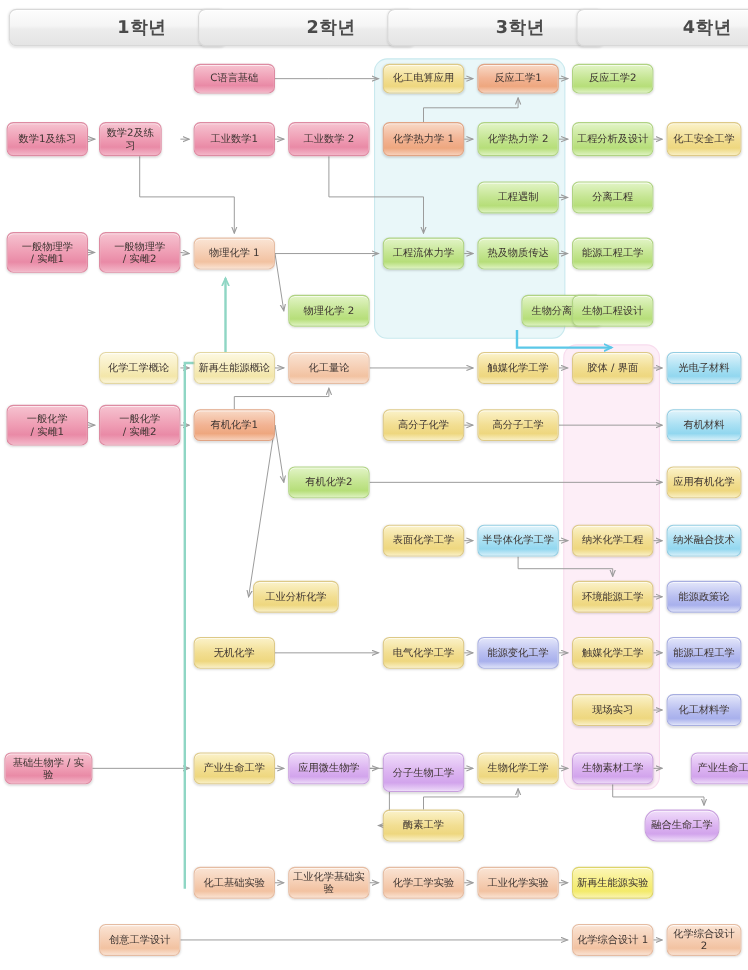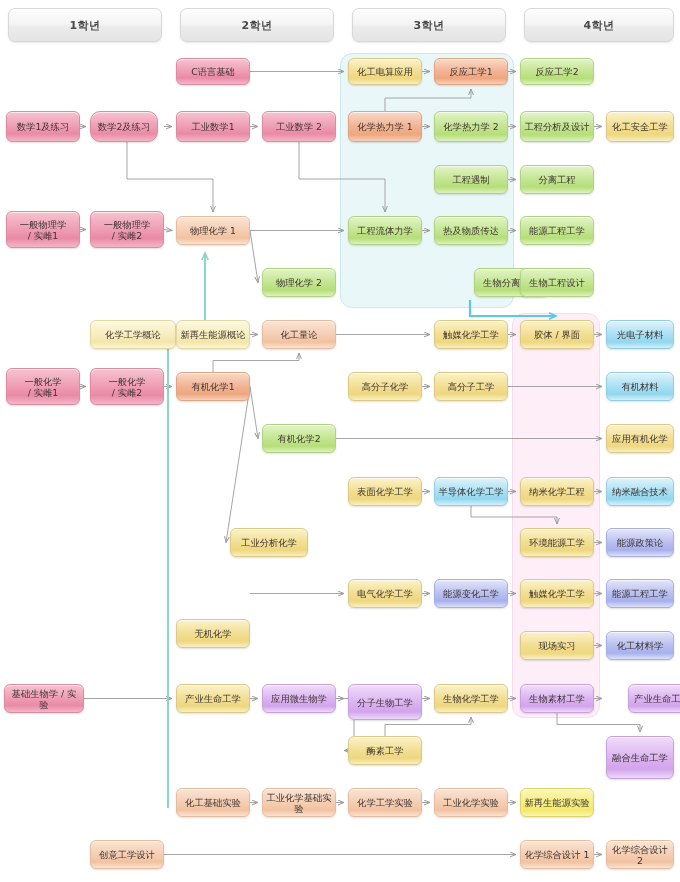--- a/index.html
+++ b/index.html
@@ -13,22 +13,23 @@
   }
   #stage{position:relative;width:680px;height:882px;}
 
   
   .hdr{
     position:absolute;height:32px;border-radius:7px;
     background:linear-gradient(180deg,#fdfdfd 0%,#f5f5f5 45%,#ececec 55%,#e4e4e4 100%);
     border:1px solid #d8d8d8;
     box-shadow:0 1px 2px rgba(0,0,0,.10), inset 0 1px 0 #fff;
     display:flex;align-items:center;justify-content:center;
-    font-size:11px;color:#4a4a4a;font-weight:600;
+    font-size:16px;color:#4a4a4a;font-weight:600;
     letter-spacing:.5px;
+    padding-left:44px;
   }
 
   
   .band{position:absolute;border-radius:12px;}
   .band.cyan{background:#e9f7f9;border:1px solid #c9e9ee;}
   .band.pink{background:#fdeef7;border:1px solid #f8dcee;}
 
   
   #wires{position:absolute;left:0;top:0;width:680px;height:882px;overflow:visible;}
 
@@ -156,41 +157,41 @@
       <div class="hdr" style="left: 352px; top: 8px; width: 152px; text-align: center;">3학년</div>
       <div class="hdr" style="left: 524px; top: 8px; width: 148px;">4학년</div>
     </div>
 
   <div id="nodes">
       <div class="node c-rose" style="left: 176px; top: 58px; width: 74px; height: 27px;">C语言基础</div>
       <div class="node c-gold" style="left: 348px; top: 58px; width: 74px; height: 27px;">化工电算应用</div>
       <div class="node c-salmon" style="left: 434px; top: 58px; width: 74px; height: 27px;">反应工学1</div>
       <div class="node c-green" style="left: 520px; top: 58px; width: 74px; height: 27px;">反应工学2</div>
       <div class="node c-rose" style="left: 6px; top: 111px; width: 74px; height: 31px;">数学1及练习</div>
-      <div class="node c-rose" style="left: 90px; top: 111px; width: 68px; height: 31px; border-radius: 10px;">数学2及练习</div>
+      <div class="node c-rose" style="left: 90px; top: 111px; width: 57px; height: 31px;">数学2及练习</div>
       <div class="node c-rose" style="left: 176px; top: 111px; width: 74px; height: 31px;">工业数学1</div>
       <div class="node c-rose" style="left: 262px; top: 111px; width: 74px; height: 31px;">工业数学 2</div>
       <div class="node c-salmon" style="left: 348px; top: 111px; width: 74px; height: 31px;">化学热力学 1</div>
       <div class="node c-green" style="left: 434px; top: 111px; width: 74px; height: 31px;">化学热力学 2</div>
       <div class="node c-green" style="left: 520px; top: 111px; width: 74px; height: 31px;">工程分析及设计</div>
       <div class="node c-gold" style="left: 606px; top: 111px; width: 68px; height: 31px;">化工安全工学</div>
       <div class="node c-green" style="left: 434px; top: 165px; width: 74px; height: 29px;">工程遇制</div>
       <div class="node c-green" style="left: 520px; top: 165px; width: 74px; height: 29px;">分离工程</div>
       <div class="node c-rose" style="left: 6px; top: 211px; width: 74px; height: 37px;">一般物理学
 / 实雌1</div>
       <div class="node c-rose" style="left: 90px; top: 211px; width: 74px; height: 37px;">一般物理学
 / 实雌2</div>
       <div class="node c-peach" style="left: 176px; top: 216px; width: 74px; height: 29px;">物理化学 1</div>
       <div class="node c-green" style="left: 348px; top: 216px; width: 74px; height: 29px;">工程流体力学</div>
       <div class="node c-green" style="left: 434px; top: 216px; width: 74px; height: 29px;">热及物质传达</div>
       <div class="node c-green" style="left: 520px; top: 216px; width: 74px; height: 29px;">能源工程工学</div>
       <div class="node c-green" style="left: 262px; top: 268px; width: 74px; height: 29px;">物理化学 2</div>
       <div class="node c-green" style="left: 434px; top: 268px; width: 74px; height: 29px; margin-left: 40px;">生物分离工程</div>
       <div class="node c-green" style="left: 520px; top: 268px; width: 74px; height: 29px;">生物工程设计</div>
-      <div class="node c-cream" style="left: 90px; top: 320px; width: 86px; height: 29px;">化学工学概论</div>
+      <div class="node c-cream" style="left: 90px; top: 320px; width: 72px; height: 29px;">化学工学概论</div>
       <div class="node c-cream" style="left: 176px; top: 320px; width: 74px; height: 29px;">新再生能源概论</div>
       <div class="node c-peach" style="left: 262px; top: 320px; width: 74px; height: 29px;">化工量论</div>
       <div class="node c-gold" style="left: 434px; top: 320px; width: 74px; height: 29px;">触媒化学工学</div>
       <div class="node c-gold" style="left: 520px; top: 320px; width: 74px; height: 29px;">胶体 / 界面</div>
       <div class="node c-blue" style="left: 606px; top: 320px; width: 68px; height: 29px;">光电子材料</div>
       <div class="node c-rose" style="left: 6px; top: 368px; width: 74px; height: 37px;">一般化学
 / 实雌1</div>
       <div class="node c-rose" style="left: 90px; top: 368px; width: 74px; height: 37px;">一般化学
 / 实雌2</div>
       <div class="node c-salmon" style="left: 176px; top: 372px; width: 74px; height: 29px;">有机化学1</div>
@@ -199,36 +200,36 @@
       <div class="node c-blue" style="left: 606px; top: 372px; width: 68px; height: 29px;">有机材料</div>
       <div class="node c-green" style="left: 262px; top: 424px; width: 74px; height: 29px;">有机化学2</div>
       <div class="node c-gold" style="left: 606px; top: 424px; width: 68px; height: 29px;">应用有机化学</div>
       <div class="node c-gold" style="left: 348px; top: 477px; width: 74px; height: 29px;">表面化学工学</div>
       <div class="node c-blue" style="left: 434px; top: 477px; width: 74px; height: 29px;">半导体化学工学</div>
       <div class="node c-gold" style="left: 520px; top: 477px; width: 74px; height: 29px;">纳米化学工程</div>
       <div class="node c-blue" style="left: 606px; top: 477px; width: 68px; height: 29px;">纳米融合技术</div>
       <div class="node c-gold" style="left: 230px; top: 528px; width: 78px; height: 29px;">工业分析化学</div>
       <div class="node c-gold" style="left: 520px; top: 528px; width: 74px; height: 29px;">环境能源工学</div>
       <div class="node c-indigo" style="left: 606px; top: 528px; width: 68px; height: 29px;">能源政策论</div>
-      <div class="node c-gold" style="left: 176px; top: 579px; width: 74px; height: 29px; margin-top: 40px;">无机化学</div>
+      <div class="node c-gold" style="left: 176px; top: 579px; width: 74px; height: 29px;">无机化学</div>
       <div class="node c-gold" style="left: 348px; top: 579px; width: 74px; height: 29px;">电气化学工学</div>
       <div class="node c-indigo" style="left: 434px; top: 579px; width: 74px; height: 29px;">能源变化工学</div>
       <div class="node c-gold" style="left: 520px; top: 579px; width: 74px; height: 29px;">触媒化学工学</div>
       <div class="node c-indigo" style="left: 606px; top: 579px; width: 68px; height: 29px;">能源工程工学</div>
       <div class="node c-gold" style="left: 520px; top: 631px; width: 74px; height: 29px;">现场实习</div>
       <div class="node c-indigo" style="left: 606px; top: 631px; width: 68px; height: 29px;">化工材料学</div>
       <div class="node c-rose" style="left: 4px; top: 684px; width: 80px; height: 29px;">基础生物学 / 实验</div>
       <div class="node c-gold" style="left: 176px; top: 684px; width: 74px; height: 29px;">产业生命工学</div>
       <div class="node c-violet" style="left: 262px; top: 684px; width: 74px; height: 29px;">应用微生物学</div>
       <div class="node c-violet" style="left: 348px; top: 684px; width: 74px; height: 36px;">分子生物工学</div>
       <div class="node c-gold" style="left: 434px; top: 684px; width: 74px; height: 29px;">生物化学工学</div>
       <div class="node c-violet" style="left: 520px; top: 684px; width: 74px; height: 29px;">生物素材工学</div>
       <div class="node c-violet" style="left: 628px; top: 684px; width: 68px; height: 29px;">产业生命工学</div>
       <div class="node c-gold" style="left: 348px; top: 736px; width: 74px; height: 29px;">酶素工学</div>
-      <div class="node c-violet" style="left: 606px; top: 736px; width: 68px; height: 43px;">融合生命工学</div>
+      <div class="node c-violet" style="left: 586px; top: 736px; width: 68px; height: 29px; border-radius: 11px;">融合生命工学</div>
       <div class="node c-peach" style="left: 176px; top: 788px; width: 74px; height: 29px;">化工基础实验</div>
       <div class="node c-peach" style="left: 262px; top: 788px; width: 74px; height: 29px;">工业化学基础实验</div>
       <div class="node c-peach" style="left: 348px; top: 788px; width: 74px; height: 29px;">化学工学实验</div>
       <div class="node c-peach" style="left: 434px; top: 788px; width: 74px; height: 29px;">工业化学实验</div>
       <div class="node c-lemon" style="left: 520px; top: 788px; width: 74px; height: 29px;">新再生能源实验</div>
       <div class="node c-peach" style="left: 90px; top: 840px; width: 74px; height: 29px;">创意工学设计</div>
       <div class="node c-peach" style="left: 520px; top: 840px; width: 74px; height: 29px;">化学综合设计 1</div>
       <div class="node c-peach" style="left: 606px; top: 840px; width: 68px; height: 29px;">化学综合设计 2</div>
     </div>
 

